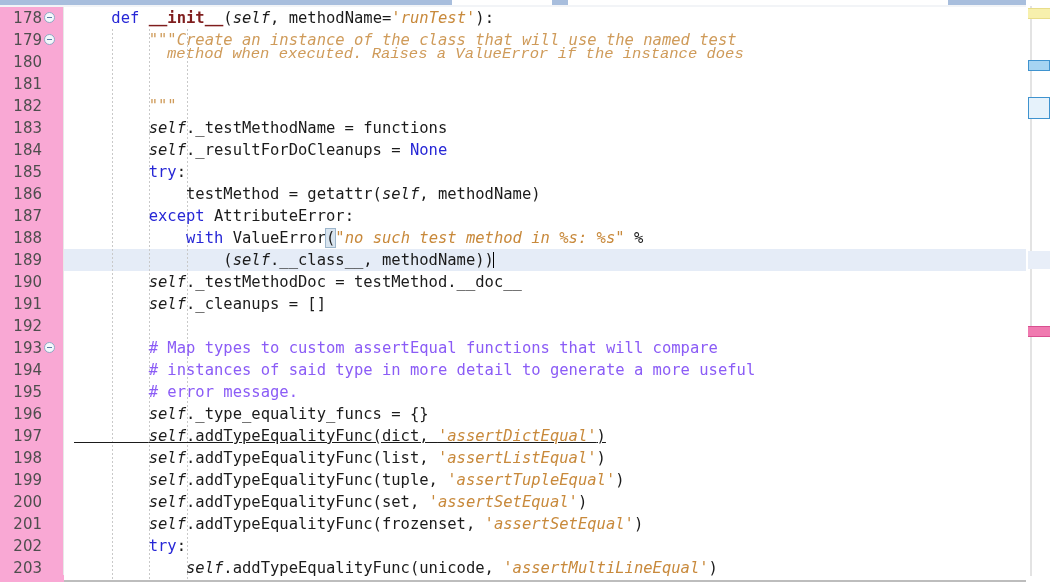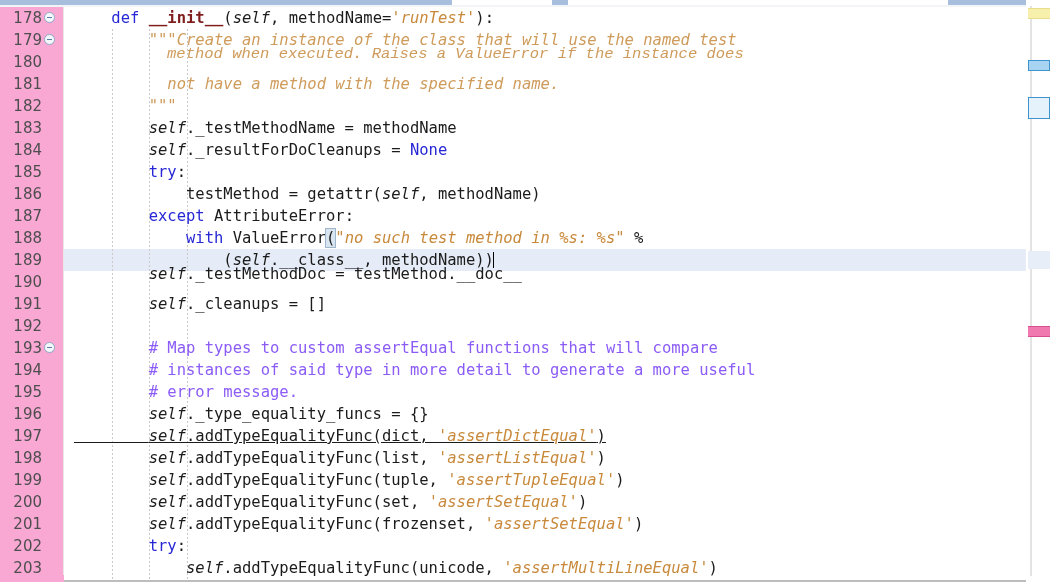--- a/index.html
+++ b/index.html
@@ -232,30 +232,30 @@
   <div class="gutter-sep"></div>
 
   <div class="code" id="code">
       <div class="hl-line" style="top: 242px;"></div>
       <div class="iguide" style="left: 48.24px; top: 22px; height: 553px;"></div>
       <div class="iguide" style="left: 85.48px; top: 22px; height: 553px;"></div>
       <div class="iguide" style="left: 122.72px; top: 22px; height: 553px;"></div>
       <div class="line" style="top: 0px;"><span class="txt"><span>    </span><span class="kw">def </span><span class="fn">__init__</span><span class="plain">(</span><span class="self">self</span><span class="plain">, methodName=</span><span class="str">'runTest'</span><span class="plain">):</span></span></div>
       <div class="line" style="top: 22px;"><span class="txt"><span>        </span><span class="doc">"""Create an instance of the class that will use the named test</span></span></div>
       <div class="line" style="top: 36px; font-family: Liberation Mono, monospace;"><span class="txt"><span>        </span><span class="doc">  method when executed. Raises a ValueError if the instance does</span></span></div>
-      <div class="line" style="top: 66px;"><span class="txt"><span>        </span><span class="doc">  not have a method with the specified name.</span></span></div>
+      <div class="line" style="top: 66px;"><span class="txt"><span>        </span></span></div>
       <div class="line" style="top: 88px;"><span class="txt"><span>        </span><span class="doc">"""</span></span></div>
-      <div class="line" style="top: 110px;"><span class="txt"><span>        </span><span class="self">self</span><span class="plain">._testMethodName = methodName</span></span></div>
+      <div class="line" style="top: 110px;"><span class="txt"><span>        </span><span class="self">self</span><span class="plain">._testMethodName = functions</span></span></div>
       <div class="line" style="top: 132px;"><span class="txt"><span>        </span><span class="self">self</span><span class="plain">._resultForDoCleanups = </span><span class="kw">None</span></span></div>
       <div class="line" style="top: 154px;"><span class="txt"><span>        </span><span class="kw">try</span><span class="plain">:</span></span></div>
       <div class="line" style="top: 176px;"><span class="txt"><span>            </span><span class="plain">testMethod = getattr(</span><span class="self">self</span><span class="plain">, methodName)</span></span></div>
       <div class="line" style="top: 198px;"><span class="txt"><span>        </span><span class="kw">except</span><span class="plain"> AttributeError:</span></span></div>
       <div class="line" style="top: 220px;"><span class="txt"><span>            </span><span class="kw">with</span><span class="plain"> ValueError</span><span class="plain paren-match">(</span><span class="str">"no such test method in %s: %s"</span><span class="plain"> %</span></span></div>
       <div class="line" style="top: 242px;"><span class="txt"><span>                </span><span class="plain">(</span><span class="self">self</span><span class="plain">.__class__, methodName))</span><span class="caret"></span></span></div>
-      <div class="line" style="top: 256px; text-align: center;"><span class="txt"><span>        </span><span class="self">self</span><span class="plain">._testMethodDoc = testMethod.__doc__</span></span></div>
+      <div class="line" style="top: 264px; text-align: center;"><span class="txt"><span>        </span><span class="self">self</span><span class="plain">._testMethodDoc = testMethod.__doc__</span></span></div>
       <div class="line" style="top: 286px;"><span class="txt"><span>        </span><span class="self">self</span><span class="plain">._cleanups = []</span></span></div>
       <div class="line" style="top: 308px;"><span class="txt"></span></div>
       <div class="line" style="top: 330px;"><span class="txt"><span>        </span><span class="cmt"># Map types to custom assertEqual functions that will compare</span></span></div>
       <div class="line" style="top: 352px;"><span class="txt"><span>        </span><span class="cmt"># instances of said type in more detail to generate a more useful</span></span></div>
       <div class="line" style="top: 374px;"><span class="txt"><span>        </span><span class="cmt"># error message.</span></span></div>
       <div class="line" style="top: 396px;"><span class="txt"><span>        </span><span class="self">self</span><span class="plain">._type_equality_funcs = {}</span></span></div>
       <div class="line" style="top: 418px; text-decoration: underline;"><span class="txt"><span>        </span><span class="self">self</span><span class="plain">.addTypeEqualityFunc(dict, </span><span class="str">'assertDictEqual'</span><span class="plain">)</span></span></div>
       <div class="line" style="top: 440px;"><span class="txt"><span>        </span><span class="self">self</span><span class="plain">.addTypeEqualityFunc(list, </span><span class="str">'assertListEqual'</span><span class="plain">)</span></span></div>
       <div class="line" style="top: 462px;"><span class="txt"><span>        </span><span class="self">self</span><span class="plain">.addTypeEqualityFunc(tuple, </span><span class="str">'assertTupleEqual'</span><span class="plain">)</span></span></div>
       <div class="line" style="top: 484px;"><span class="txt"><span>        </span><span class="self">self</span><span class="plain">.addTypeEqualityFunc(set, </span><span class="str">'assertSetEqual'</span><span class="plain">)</span></span></div>

